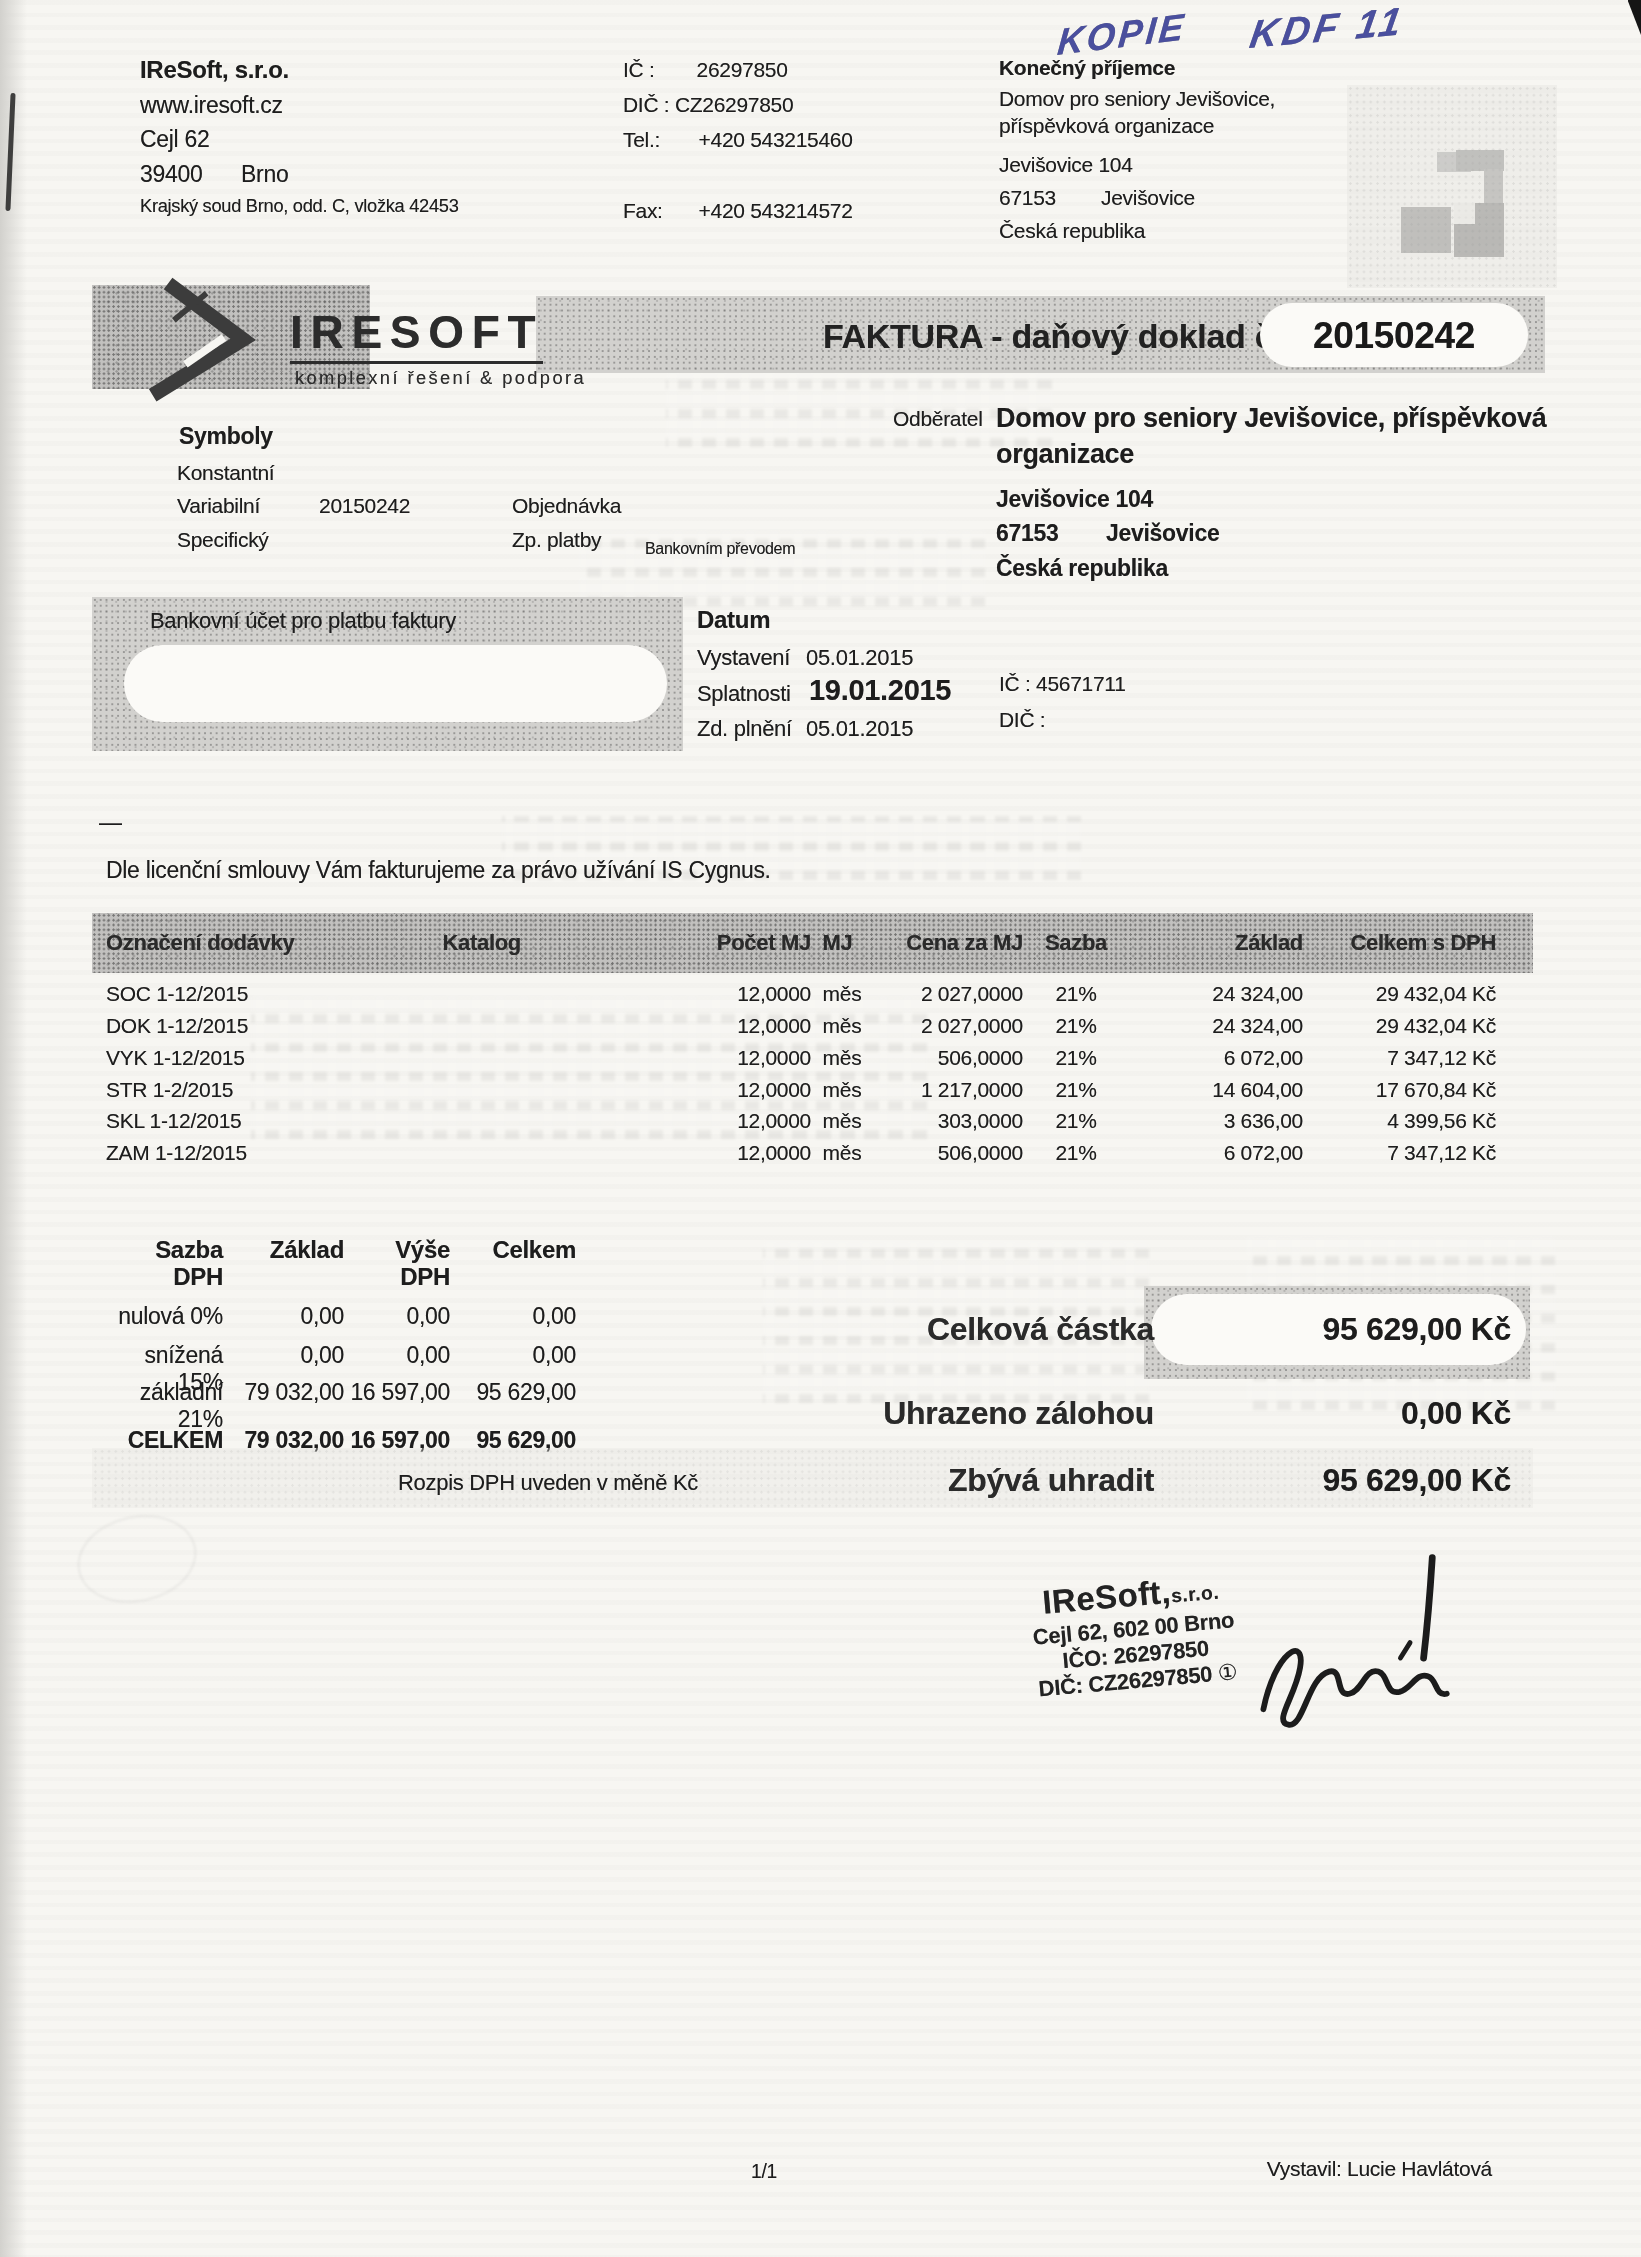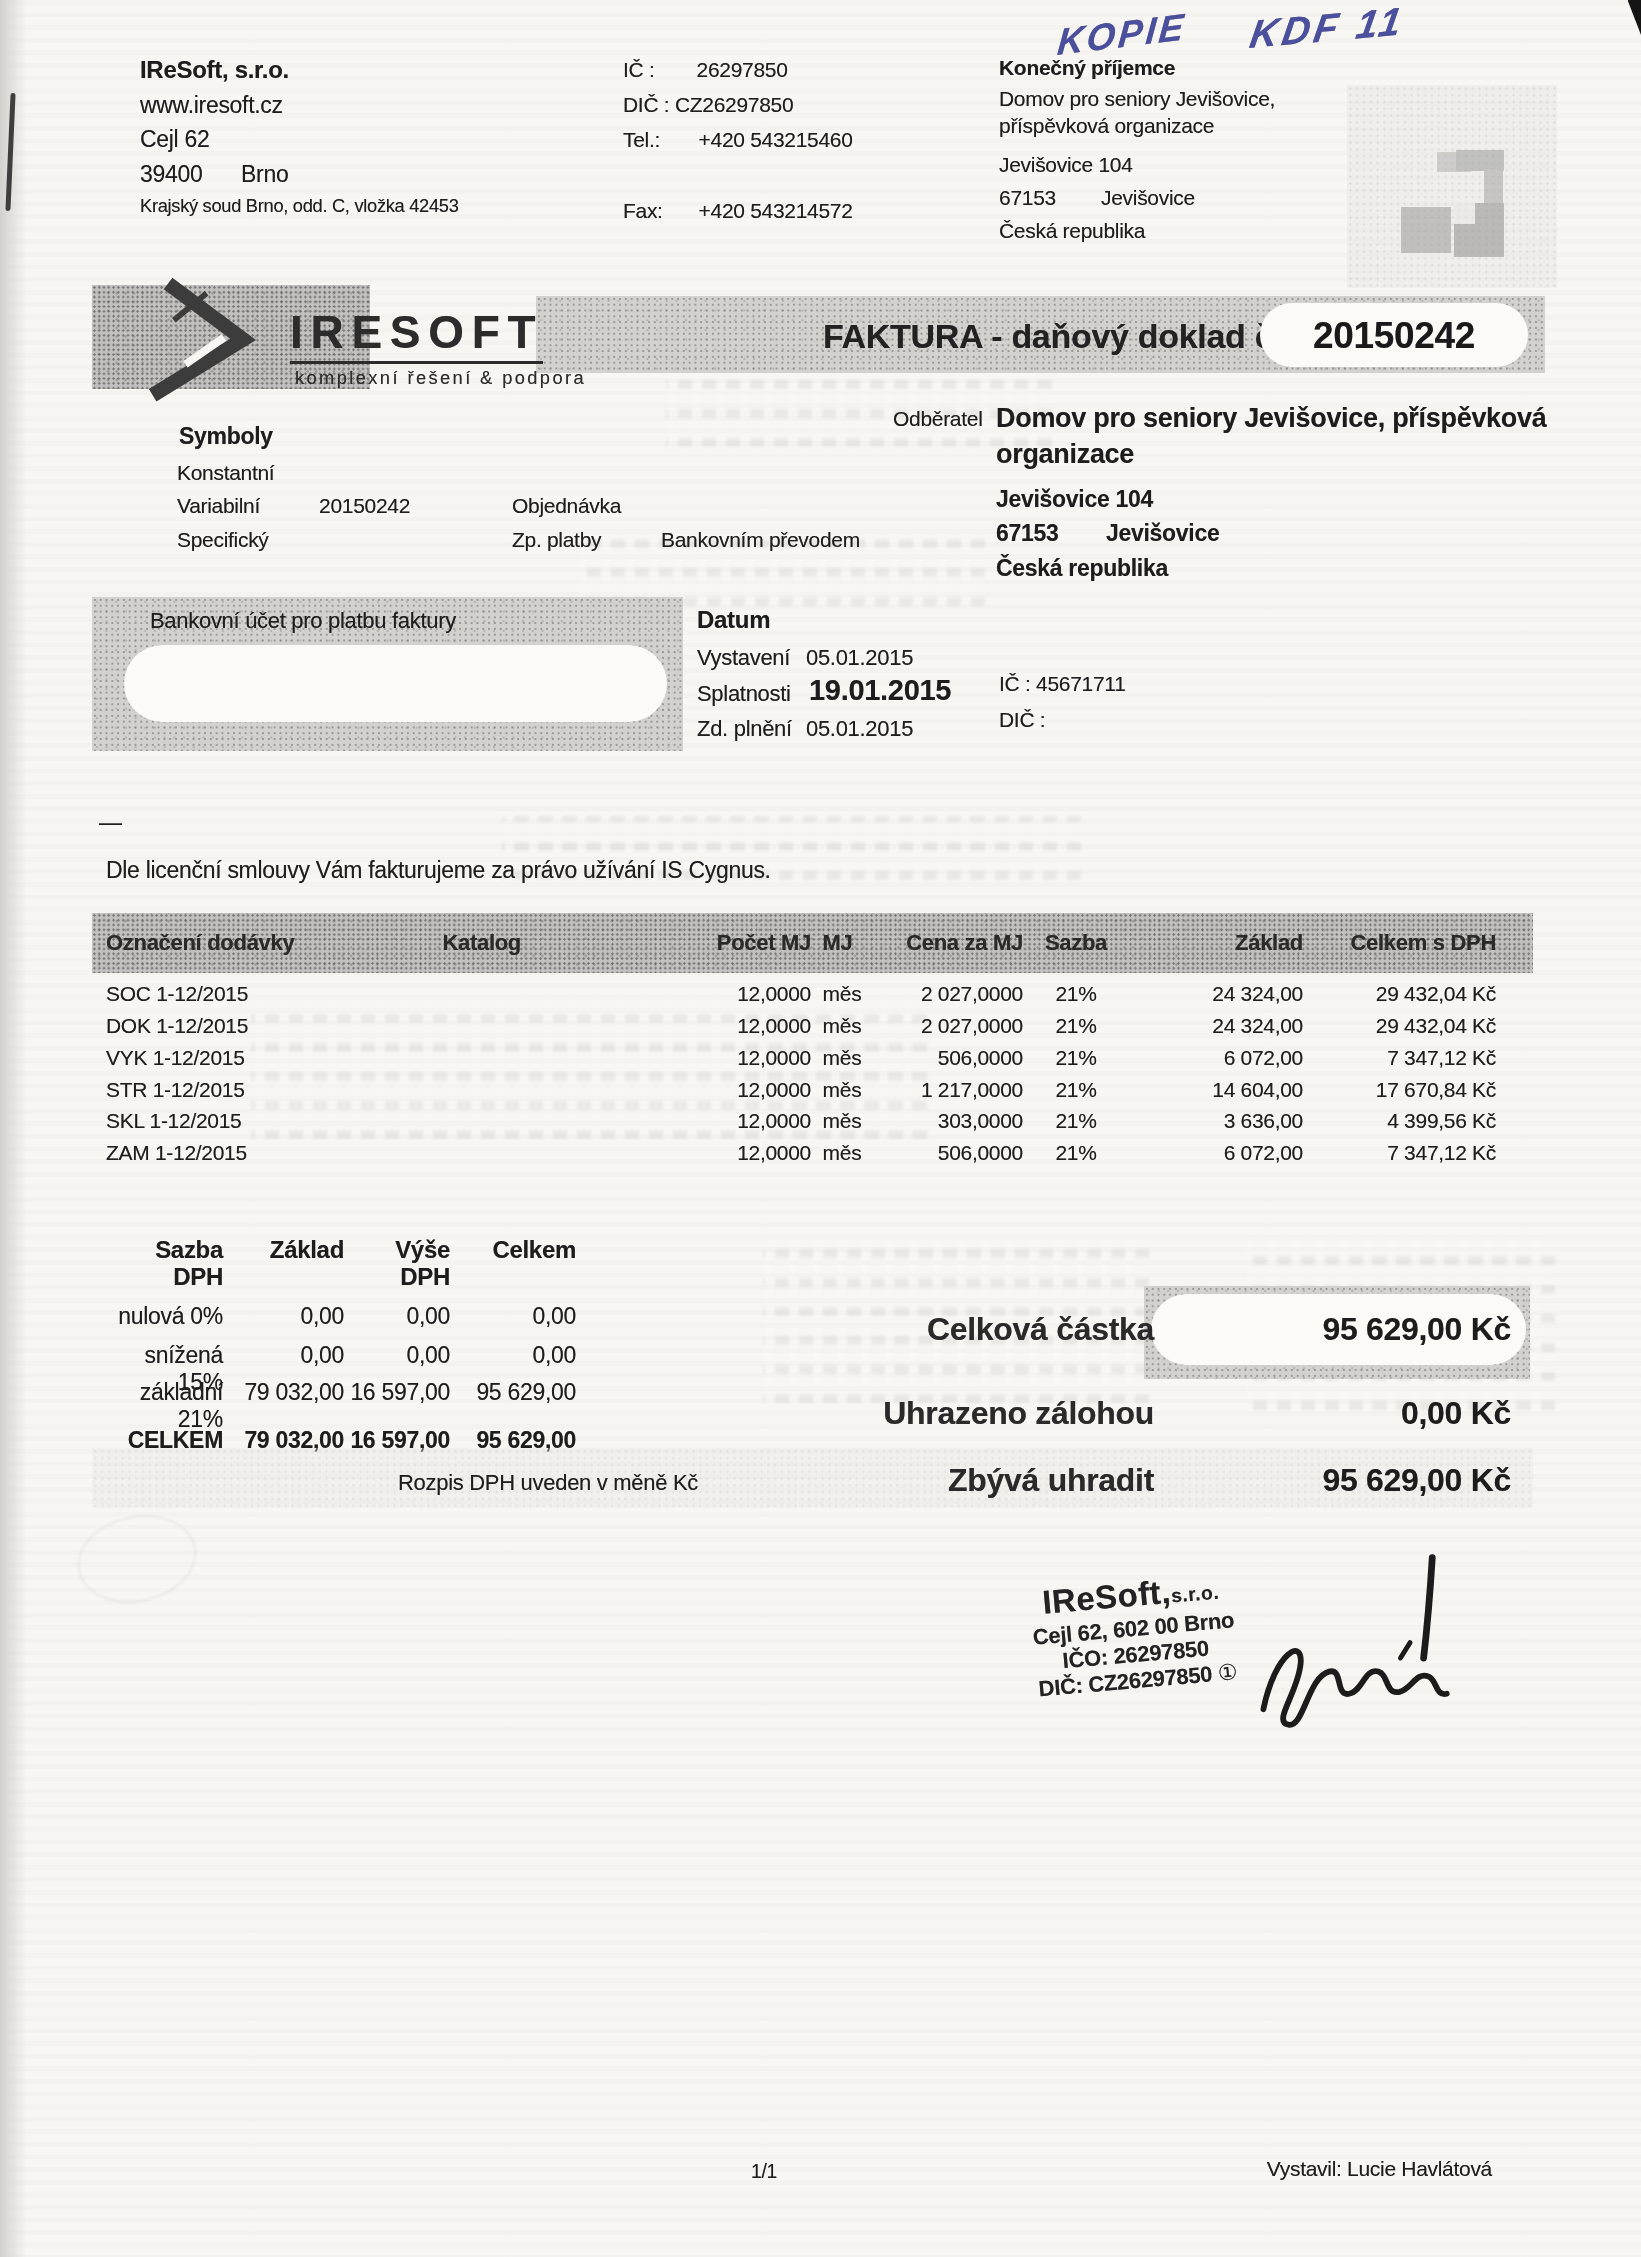--- a/index.html
+++ b/index.html
@@ -147,21 +147,21 @@
   <div class="abs pill" style="left:1260px;top:303px;width:268px;height:64px;"></div>
   <div class="abs b soft" style="left:1260px;top:315px;width:268px;text-align:center;font-size:37px;color:#1a1a1a;">20150242</div>
 
   <div class="abs b soft" style="left:179px;top:423px;font-size:23px;">Symboly</div>
   <div class="abs soft" style="left:177px;top:461px;font-size:21px;">Konstantní</div>
   <div class="abs soft" style="left:177px;top:494px;font-size:21px;">Variabilní</div>
   <div class="abs soft" style="left:319px;top:494px;font-size:21px;">20150242</div>
   <div class="abs soft" style="left:177px;top:528px;font-size:21px;">Specifický</div>
   <div class="abs soft" style="left:512px;top:494px;font-size:21px;">Objednávka</div>
   <div class="abs soft" style="left:512px;top:528px;font-size:21px;">Zp. platby</div>
-  <div class="abs soft" style="left:645px;top:528px;font-size:21px;margin-left:16px;">Bankovním převodem</div>
+  <div class="abs soft" style="left:645px;top:540px;font-size:16px;">Bankovním převodem</div>
 
   <div class="abs soft" style="left:893px;top:407px;font-size:21px;">Odběratel</div>
   <div class="abs b soft" style="left:996px;top:400px;width:570px;font-size:27px;line-height:36px;">Domov pro seniory Jevišovice, příspěvková organizace</div>
   <div class="abs b soft" style="left:996px;top:486px;font-size:23px;">Jevišovice 104</div>
   <div class="abs b soft" style="left:996px;top:520px;font-size:23px;">67153</div>
   <div class="abs b soft" style="left:1106px;top:520px;font-size:23px;">Jevišovice</div>
   <div class="abs b soft" style="left:996px;top:555px;font-size:23px;">Česká republika</div>
 
   <div class="abs speckle2" style="left:92px;top:597px;width:591px;height:154px;"></div>
   <div class="abs soft" style="left:150px;top:608px;font-size:22px;">Bankovní účet pro platbu faktury</div>
@@ -220,21 +220,21 @@
     <span class="c c-name soft">VYK 1-12/2015</span>
     <span class="c c-kat soft"></span>
     <span class="c c-qty soft">12,0000</span>
     <span class="c c-mj soft">měs</span>
     <span class="c c-cena soft">506,0000</span>
     <span class="c c-sazba soft">21%</span>
     <span class="c c-zakl soft">6 072,00</span>
     <span class="c c-celk soft">7 347,12 Kč</span>
   </div>
   <div class="abs itrow" style="top:1077px;">
-    <span class="c c-name soft">STR 1-12/2015</span>
+    <span class="c c-name soft">STR 1-2/2015</span>
     <span class="c c-kat soft"></span>
     <span class="c c-qty soft">12,0000</span>
     <span class="c c-mj soft">měs</span>
     <span class="c c-cena soft">1 217,0000</span>
     <span class="c c-sazba soft">21%</span>
     <span class="c c-zakl soft">14 604,00</span>
     <span class="c c-celk soft">17 670,84 Kč</span>
   </div>
   <div class="abs itrow" style="top:1108px;">
     <span class="c c-name soft">SKL 1-12/2015</span>

